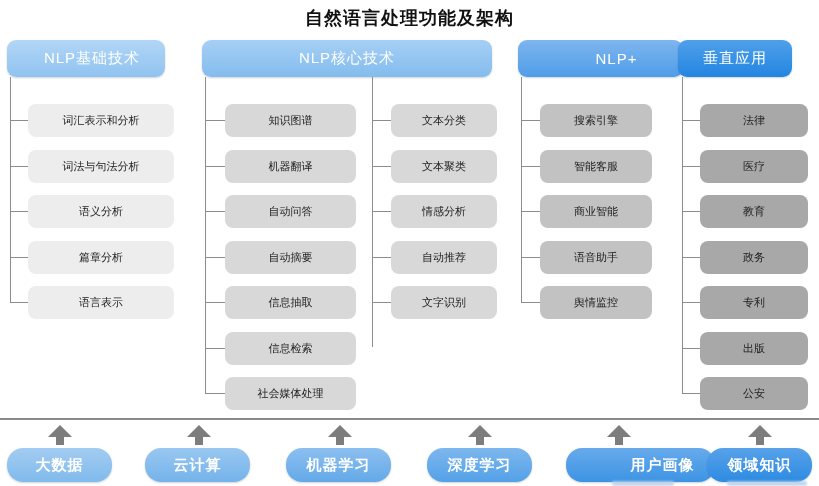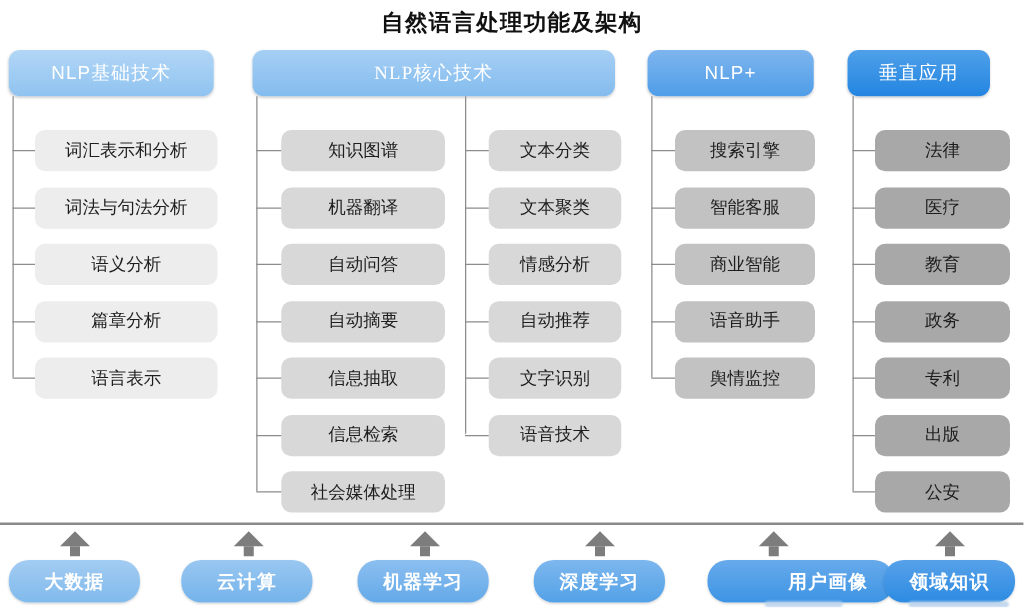--- a/index.html
+++ b/index.html
@@ -11,42 +11,42 @@
     position:absolute; top:6px; left:0; width:100%; text-align:center;
     font-size:18px; font-weight:bold; color:#111; letter-spacing:1px;
   }
   
   .hdr {
     position:absolute; top:40px; height:37px; border-radius:9px;
     display:flex; align-items:center; justify-content:center;
     color:#ffffff; font-size:15px; letter-spacing:1px;
     box-shadow:0 1px 2px rgba(0,0,0,0.18);
   }
-  .hdr-basic { left:7px;  width:164px; background:linear-gradient(180deg,#b2d6f6,#8fc3f0); }
-  .hdr-core  { left:202px; width:290px; background:linear-gradient(180deg,#a6cff4,#83bcee);font-family:Liberation Serif, serif; }
-  .hdr-plus  { left:518px; width:133px; background:linear-gradient(180deg,#7eb5ee,#4f9de8); }
+  .hdr-basic { left:7px;  width:146px; background:linear-gradient(180deg,#b2d6f6,#8fc3f0);padding-left:12px; }
+  .hdr-core  { left:202px; width:290px; background:linear-gradient(180deg,#a6cff4,#83bcee); }
+  .hdr-plus  { left:518px; width:133px; background:linear-gradient(180deg,#7eb5ee,#4f9de8);padding-left:32px; }
   .hdr-vert  { left:678px; width:114px; background:linear-gradient(180deg,#4fa0e9,#2385e1); }
   
   .vline { position:absolute; width:1px; background:#8c8c8c; top:77px; }
   .vl-basic { left:10px;  height:225px; }
   .vl-coreL { left:205px; height:316px; }
   .vl-coreR { left:372px; height:270px; }
   .vl-plus  { left:521px; height:225px; }
   .vl-vert  { left:682px; height:316px; }
   
   .colstack { position:absolute; top:104px; display:flex; flex-direction:column; gap:12.5px; }
   .cs-basic { left:28px;  width:146px; }
   .cs-coreL { left:225px; width:131px; }
   .cs-coreR { left:391px; width:106px; }
   .cs-plus  { left:540px; width:112px; }
   .cs-vert  { left:700px; width:108px; }
   .item {
     position:relative; height:33px; border-radius:8px;
     display:flex; align-items:center; justify-content:center;
-    font-size:14px; color:#1d1d1d;
+    font-size:11px; color:#1d1d1d;
   }
   .item::before { content:""; position:absolute; right:100%; top:16px; height:1px; background:#8c8c8c; }
   .cs-basic .item { background:#ededed; }
   .cs-basic .item::before { width:18px; }
   .cs-coreL .item { background:#d8d8d8; }
   .cs-coreL .item::before { width:20px; }
   .cs-coreR .item { background:#d8d8d8; }
   .cs-coreR .item::before { width:19px; }
   .cs-plus .item { background:#c2c2c2; }
   .cs-plus .item::before { width:19px; }
@@ -115,21 +115,20 @@
     <div class="item">信息检索</div>
     <div class="item">社会媒体处理</div>
   </div>
 
   <div class="colstack cs-coreR">
     <div class="item">文本分类</div>
     <div class="item">文本聚类</div>
     <div class="item">情感分析</div>
     <div class="item">自动推荐</div>
     <div class="item">文字识别</div>
-    <div class="item">语音技术</div>
   </div>
 
   <div class="colstack cs-plus">
     <div class="item">搜索引擎</div>
     <div class="item">智能客服</div>
     <div class="item">商业智能</div>
     <div class="item">语音助手</div>
     <div class="item">舆情监控</div>
   </div>
 

